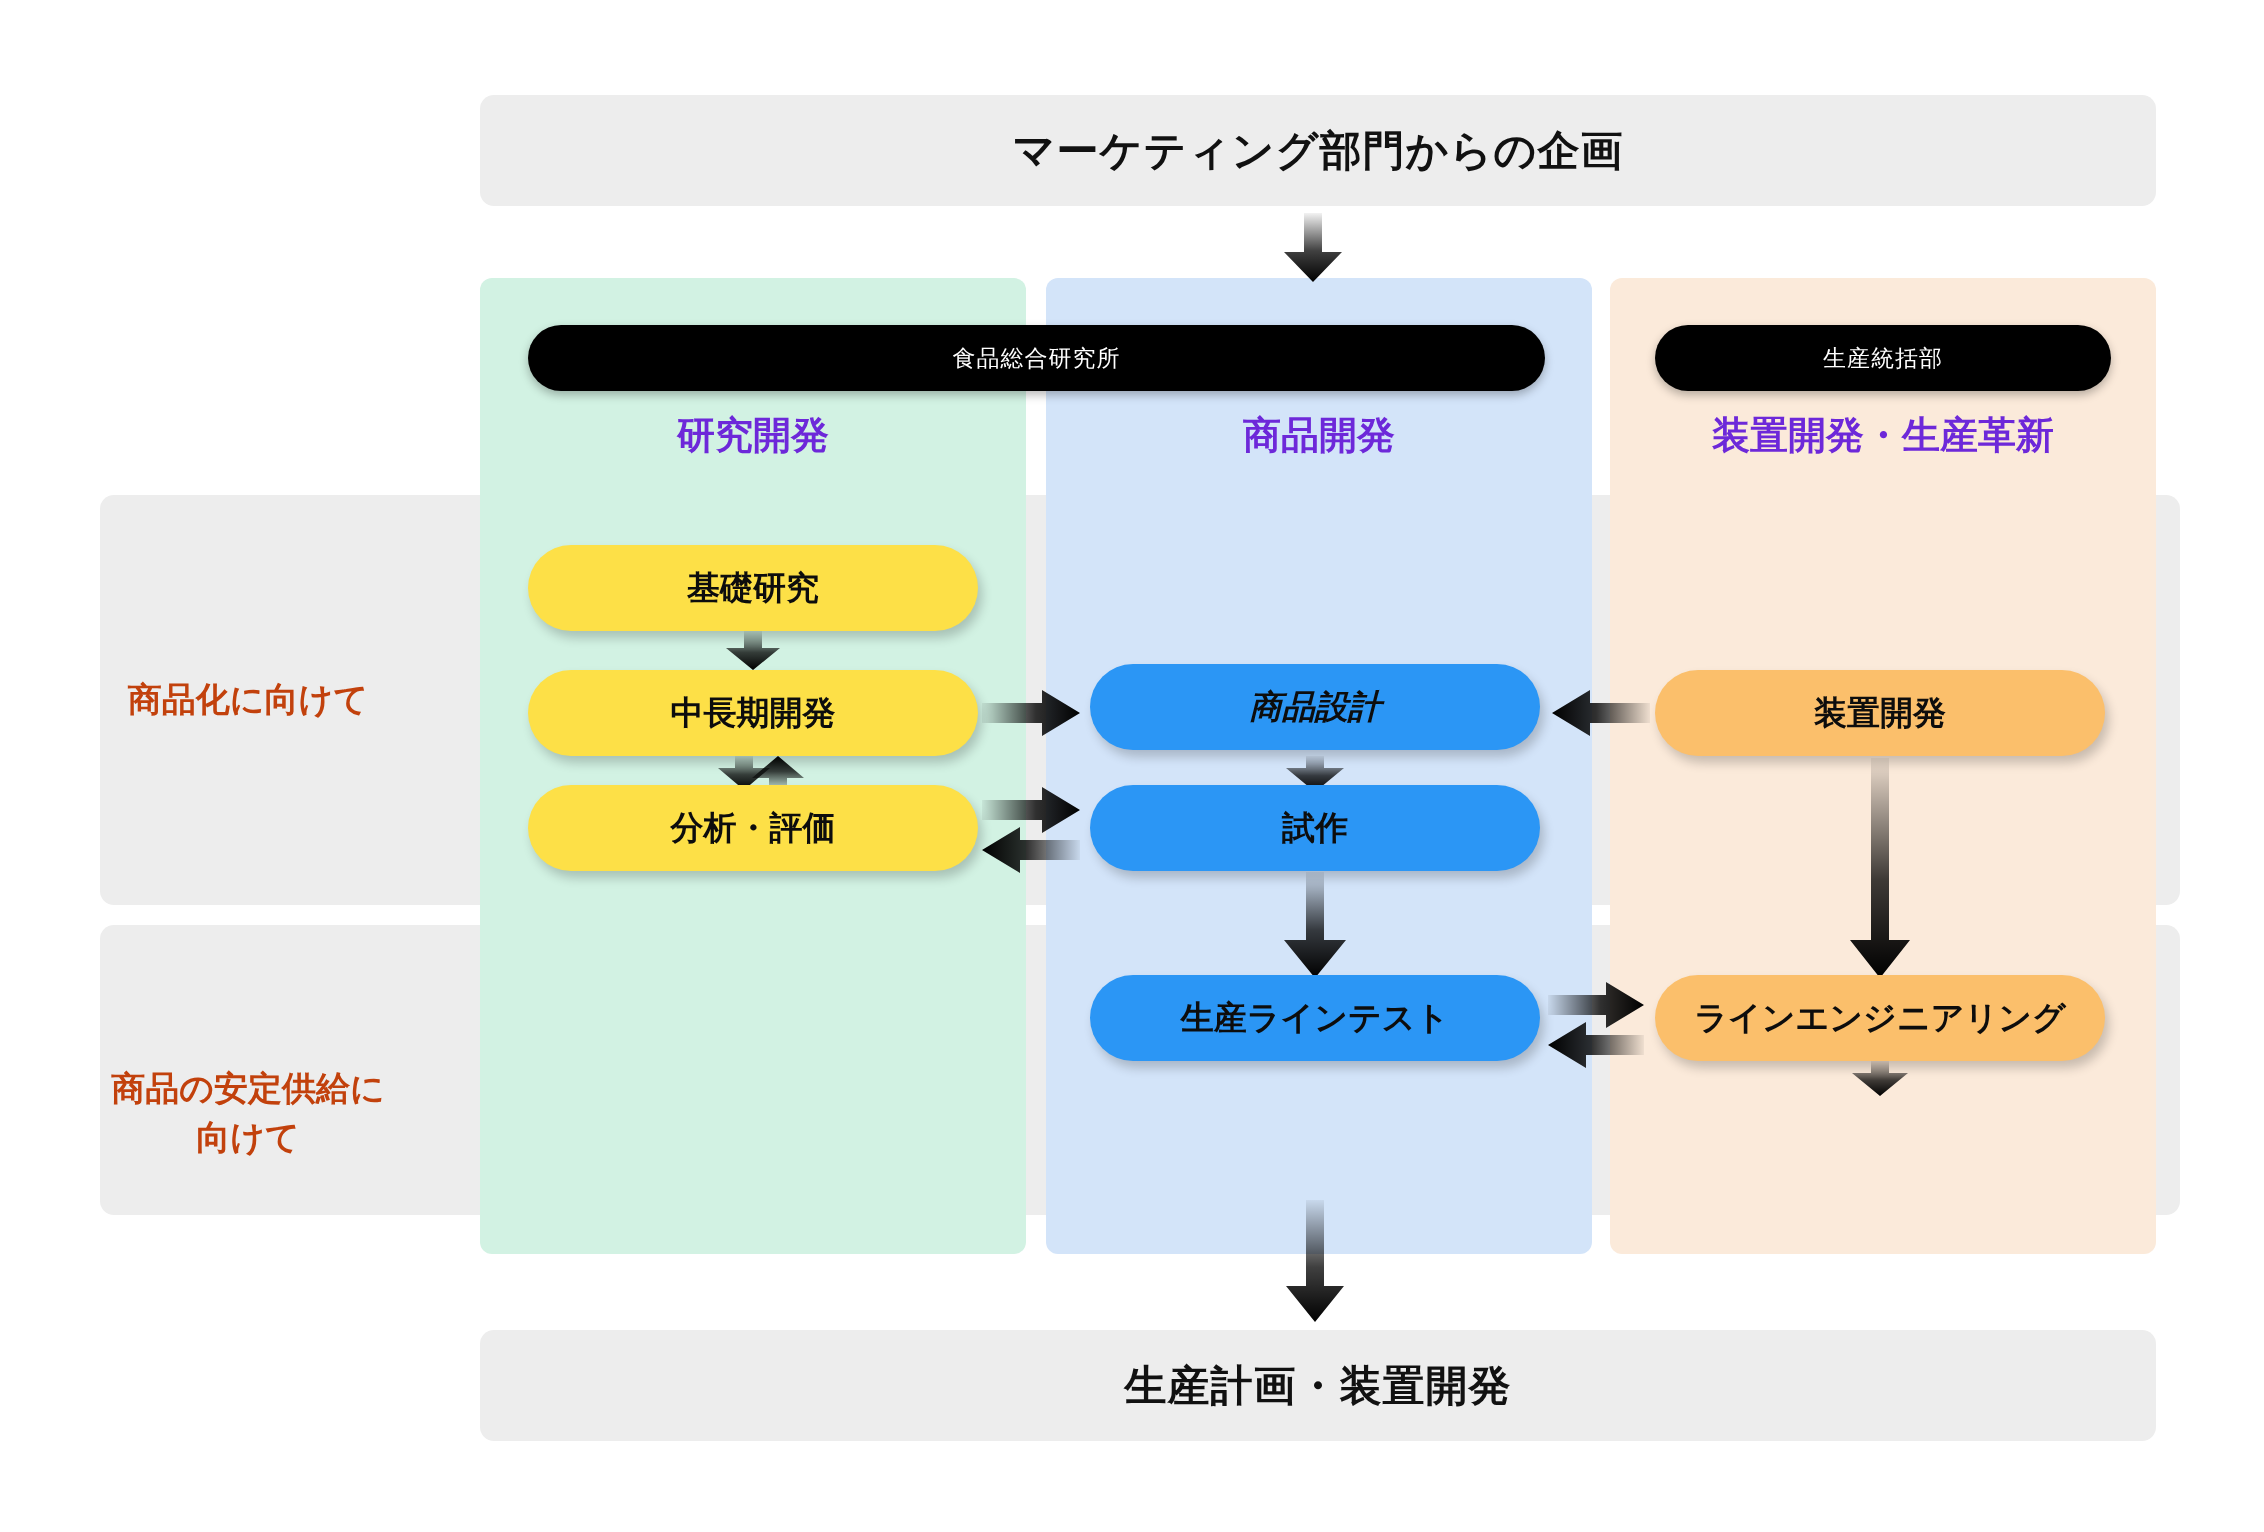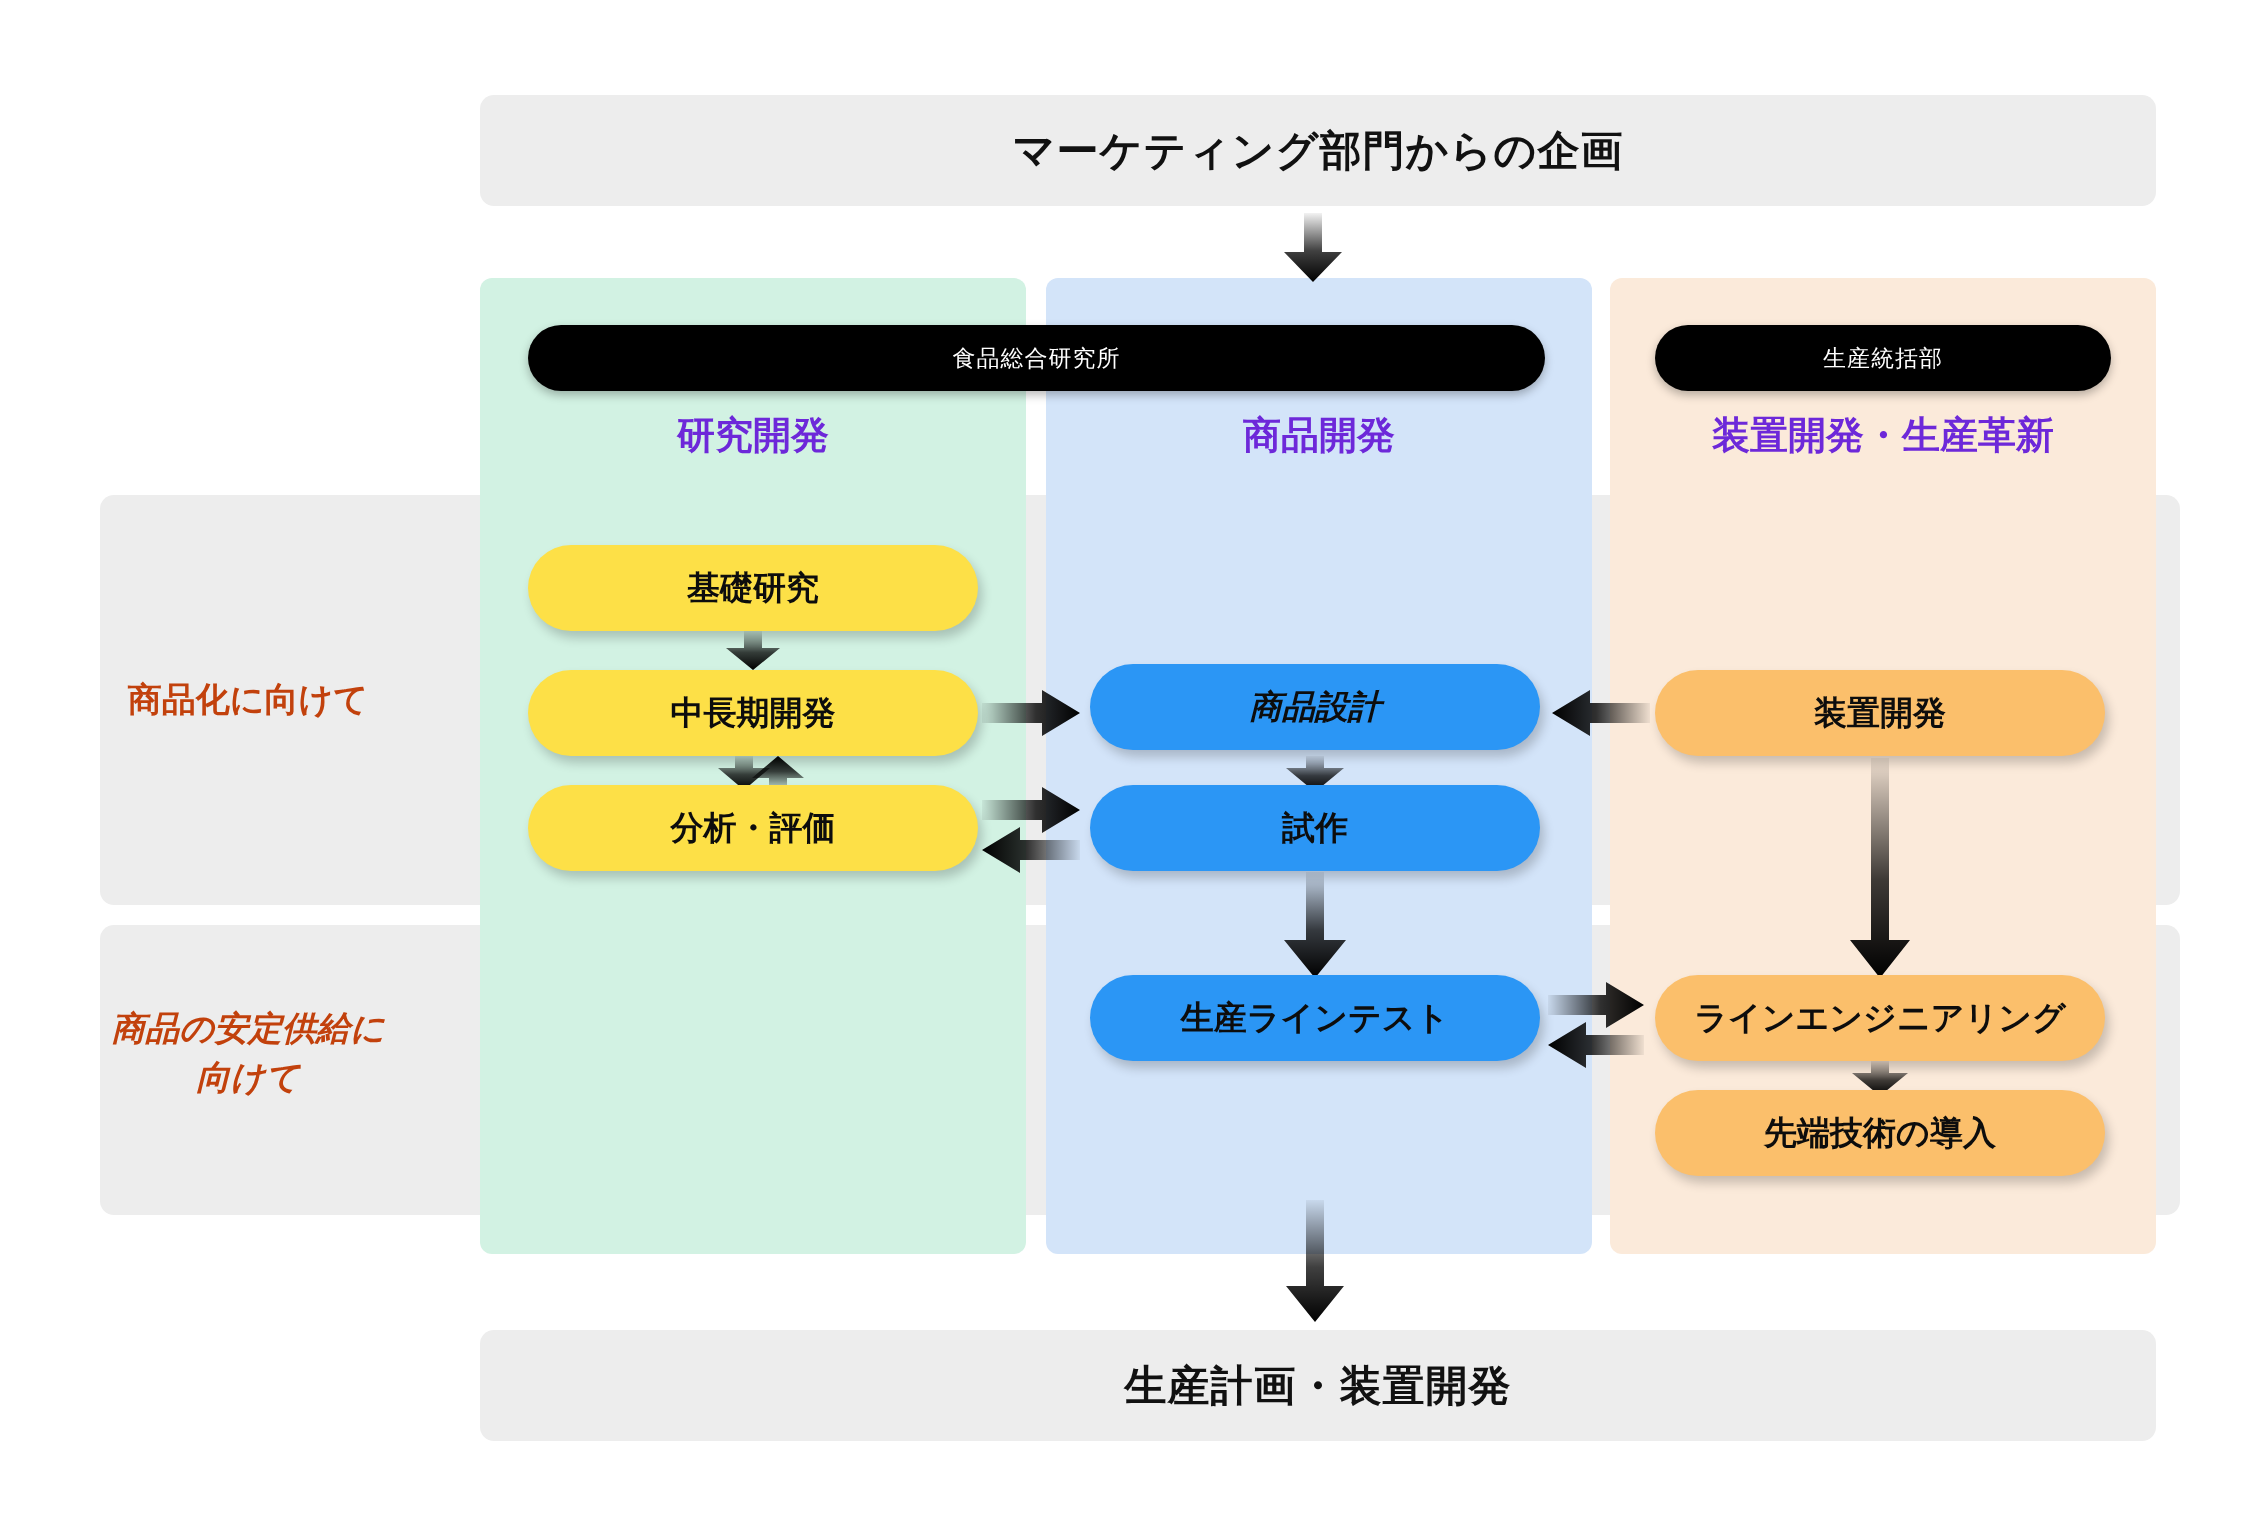--- a/index.html
+++ b/index.html
@@ -22,21 +22,21 @@
     background:#ededed;border-radius:14px;z-index:1;
     display:flex;align-items:center;justify-content:flex-start;
   }
   #rowband-1{top:495px;height:410px;}
   #rowband-2{top:925px;height:290px;}
   .rowlabel{
     position:absolute;z-index:6;width:380px;text-align:center;
     font-size:34px;font-weight:bold;color:#c2410c;line-height:1.45;
   }
   #rowlabel-1{left:58px;top:675px;}
-  #rowlabel-2{left:58px;top:1004px;font-style:italic;}
+  #rowlabel-2{left:58px;top:1064px;}
 
   
   .column{
     position:absolute;top:278px;height:976px;width:546px;
     border-radius:12px;z-index:2;
   }
   #col-rd{left:480px;background:#d2f2e3;}
   #col-pd{left:1046px;background:#d3e4f9;}
   #col-eq{left:1610px;background:#fbeada;}
 
@@ -213,19 +213,18 @@
   <div class="node green" id="node-basic">基礎研究</div>
   <div class="node green" id="node-midterm">中長期開発</div>
   <div class="node green" id="node-analysis">分析・評価</div>
 
   <div class="node blue" id="node-design">商品設計</div>
   <div class="node blue" id="node-proto">試作</div>
   <div class="node blue" id="node-linetest">生産ラインテスト</div>
 
   <div class="node orange" id="node-equip">装置開発</div>
   <div class="node orange" id="node-lineeng">ラインエンジニアリング</div>
-  <div class="node orange" id="node-advtech">先端技術の導入</div>
 
   <div class="banner" id="banner-bottom">
     <span>生産計画・装置開発</span>
   </div>
 
 </div>
 
 </body></html>

